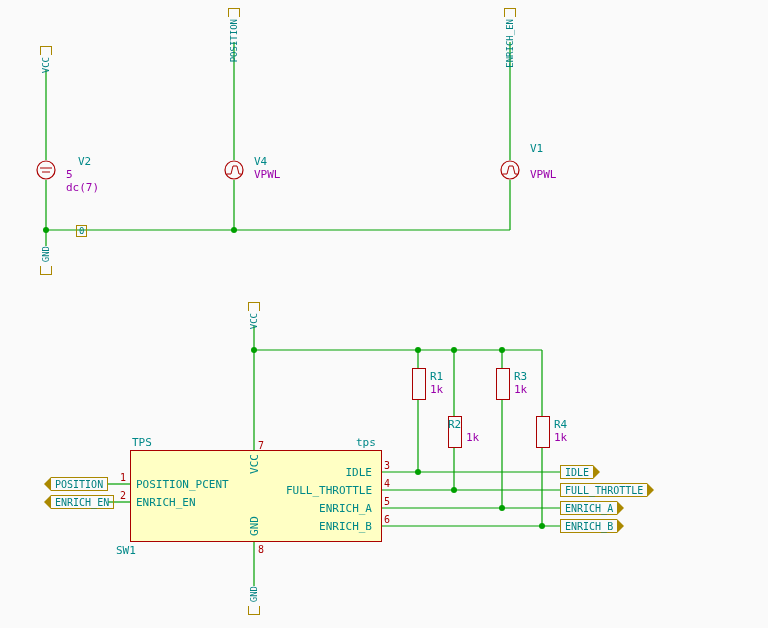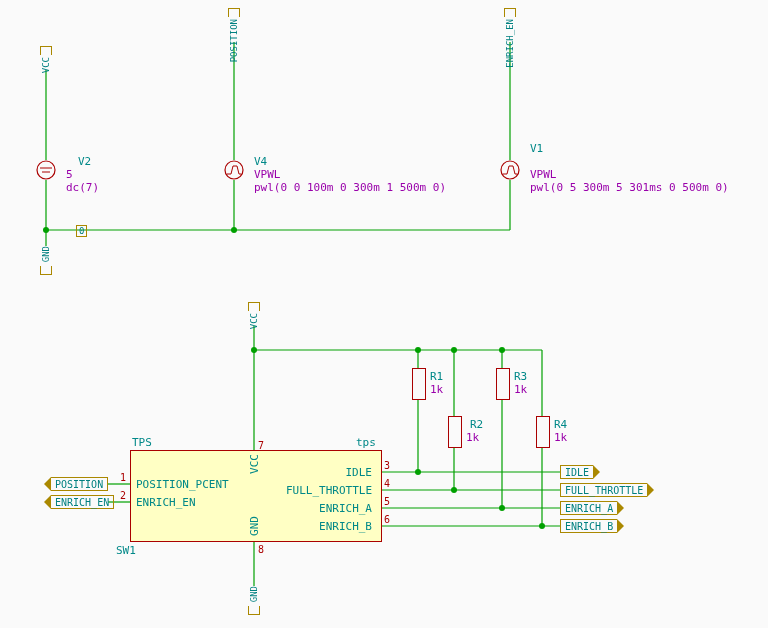--- a/index.html
+++ b/index.html
@@ -105,47 +105,45 @@
 <span class="val" style="left:66px;top:181px">dc(7)</span>
 
 <div class="src" style="left:224px;top:160px">
   <svg width="20" height="20">
         <circle cx="10" cy="10" r="9" stroke="#aa0000" fill="none" stroke-width="1.2"></circle>
         <polyline points="3,14 7,14 9,6 13,6 15,14 17,14" stroke="#aa0000" fill="none"></polyline>
       </svg>
 </div>
 <span class="refdes" style="left:254px;top:155px">V4</span>
 <span class="val" style="left:254px;top:168px">VPWL</span>
-<span class="val" style="left:254px;top:181px">pwl(0 0 100m 0 300m 1 500m 0)</span>
 
 <div class="src" style="left:500px;top:160px">
   <svg width="20" height="20">
         <circle cx="10" cy="10" r="9" stroke="#aa0000" fill="none" stroke-width="1.2"></circle>
         <polyline points="3,14 7,14 9,6 13,6 15,14 17,14" stroke="#aa0000" fill="none"></polyline>
       </svg>
 </div>
 <span class="refdes" style="left:530px;top:142px">V1</span>
 <span class="val" style="left:530px;top:168px">VPWL</span>
-<span class="val" style="left:530px;top:181px">pwl(0 5 300m 5 301ms 0 500m 0)</span>
 
 <span class="zero" style="left:76px;top:225px">0</span>
 
 <div class="pwr bottom" style="left:37px;top:246px">
   <span class="txtb">GND</span><div class="bar"></div>
 </div>
 
 <div class="pwr" style="left:245px;top:302px">
   <div class="bar"></div><span class="txt">VCC</span>
 </div>
 
 <div class="rbox" style="left:412px;top:368px"></div>
 <span class="refdes" style="left:430px;top:370px">R1</span>
 <span class="val" style="left:430px;top:383px">1k</span>
 <div class="rbox" style="left:448px;top:416px"></div>
-<span class="refdes" style="left:470px;top:418px">R2</span>
+<span class="refdes" style="left:448px;top:418px">R2</span>
 <span class="val" style="left:466px;top:431px">1k</span>
 <div class="rbox" style="left:496px;top:368px"></div>
 <span class="refdes" style="left:514px;top:370px">R3</span>
 <span class="val" style="left:514px;top:383px">1k</span>
 <div class="rbox" style="left:536px;top:416px"></div>
 <span class="refdes" style="left:554px;top:418px">R4</span>
 <span class="val" style="left:554px;top:431px">1k</span>
 
 <div class="chip" style="left:130px;top:450px;width:250px;height:90px"></div>
 <span class="lbl" style="left:132px;top:436px">TPS</span>

